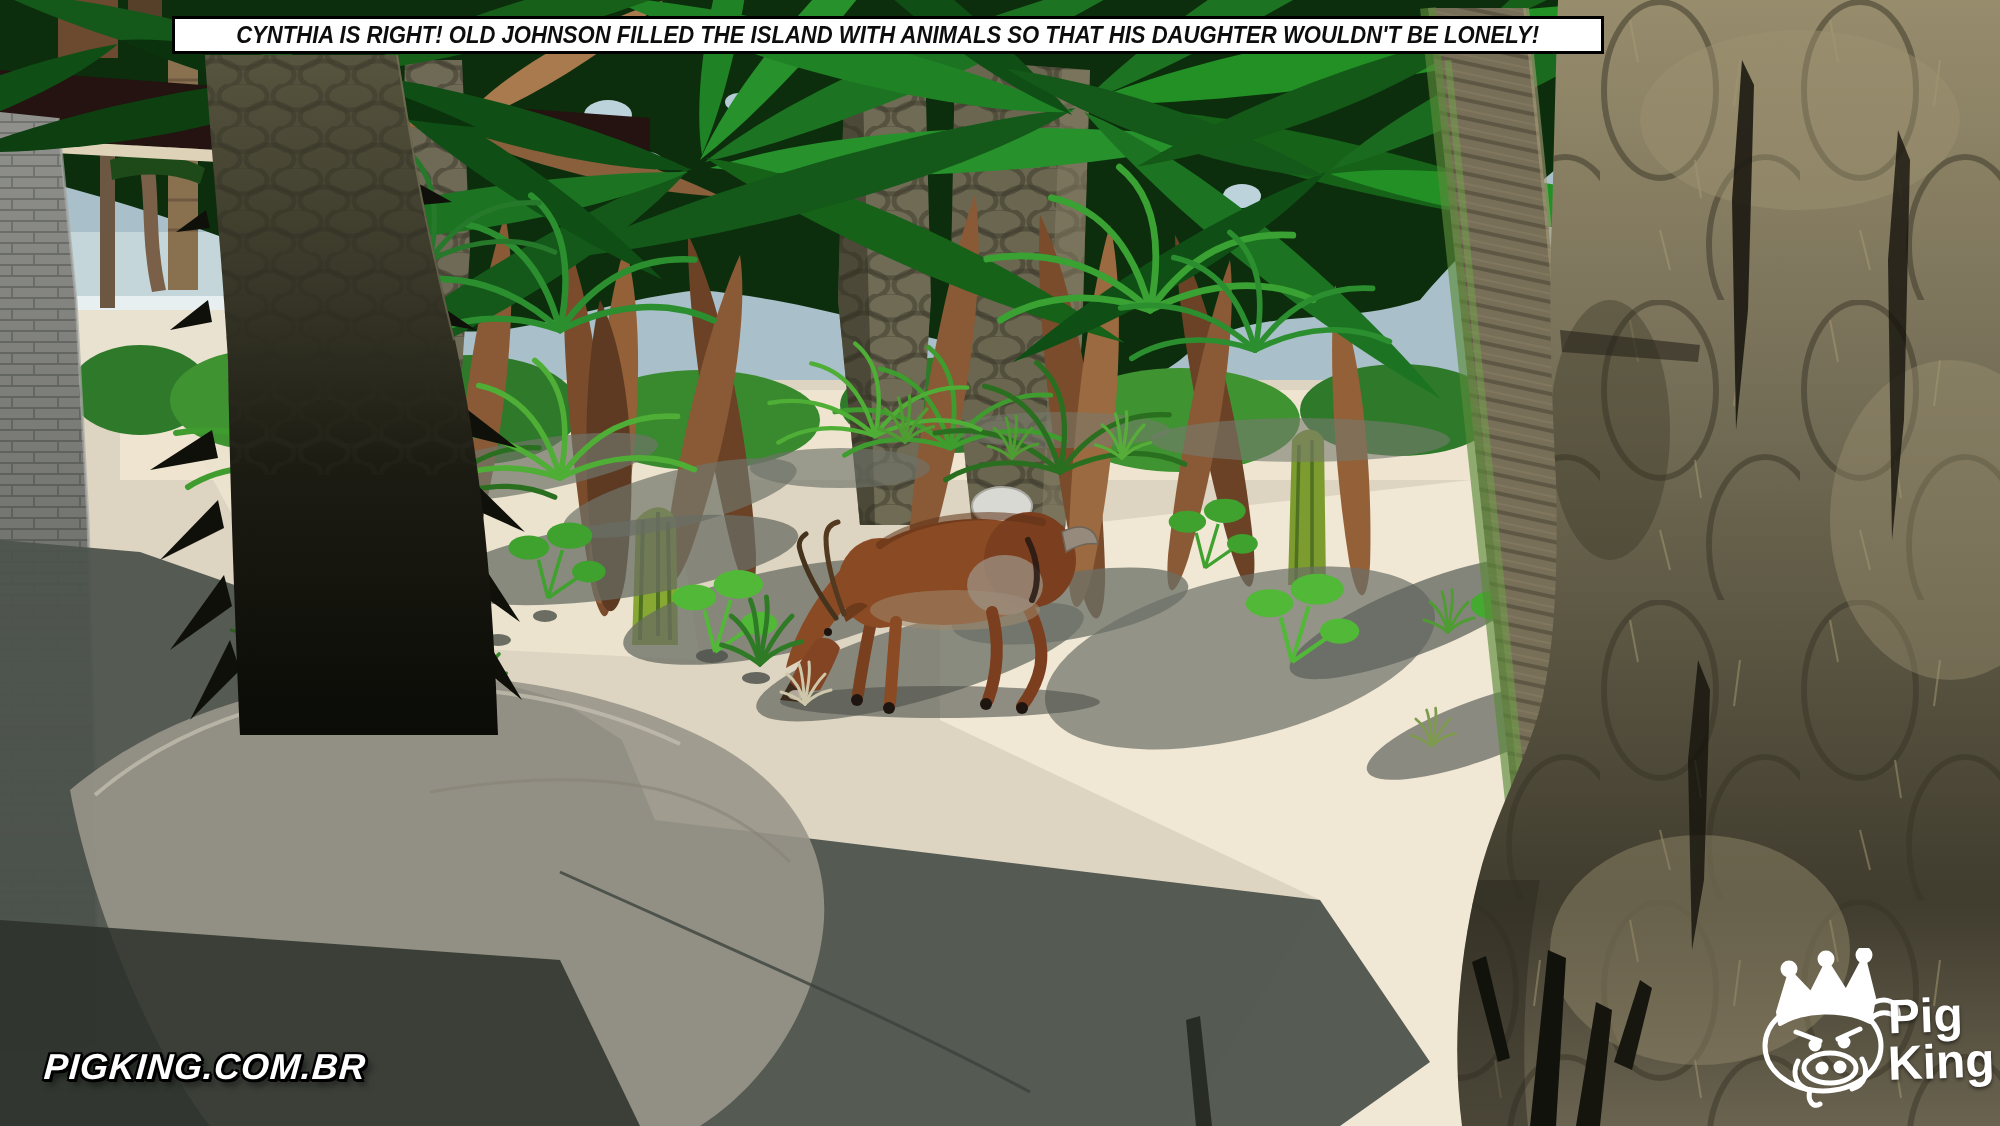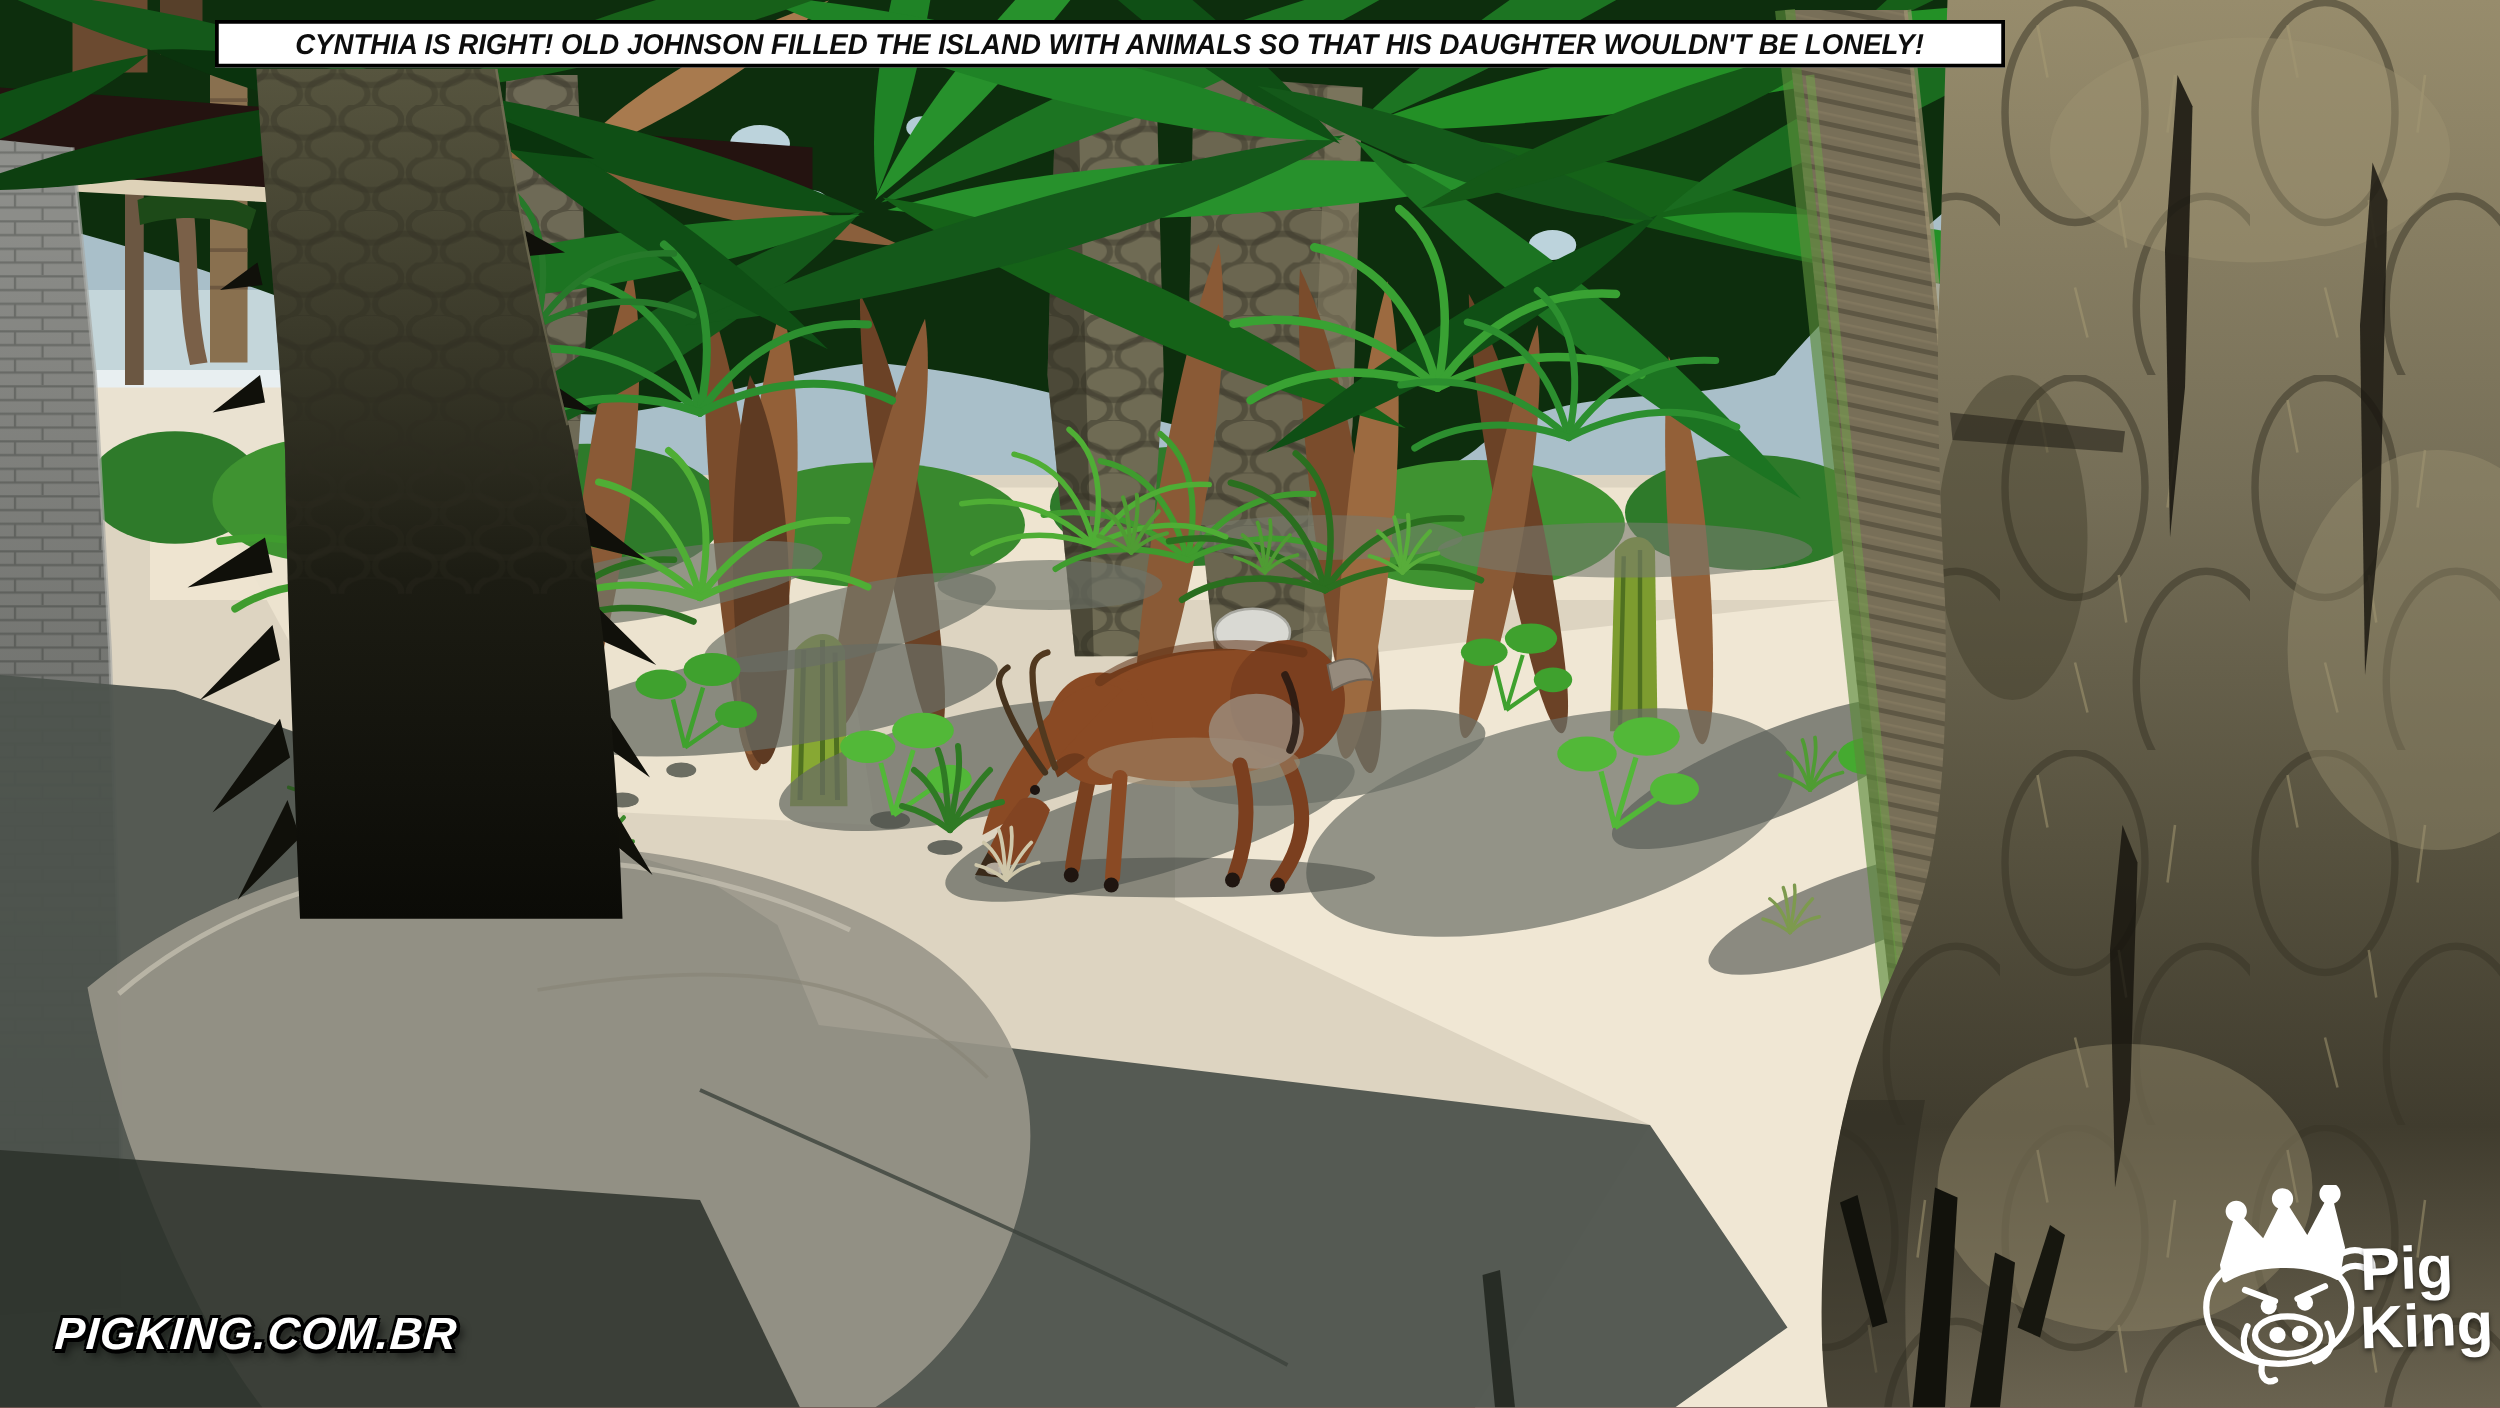--- a/index.html
+++ b/index.html
@@ -1,16 +1,16 @@
 <!DOCTYPE html>
 <html style="--sky: #a9bfc9; --sea: #c4d6da; --sand-sun: #f0e7d4; --sand-base: #ddd4c1; --sand-shade: #4d534d; --shadow-deep: #2c312a; --foliage-dark: #0d2e0d; --foliage-mid: #1c7422; --foliage-bright: #27912c; --fern: #4fae35; --dried-leaf: #8a5a36; --trunk-dark: #14140e; --trunk-olive: #6b6752; --trunk-right: #7c7460; --moss: #5c8c3c; --gazelle-body: #8a4a24; --gazelle-dark: #5f3116; --brick: #90918d; --roof: #241310; --caption-bg: #ffffff; --caption-border: #000000; --white: #ffffff;"><head>
 <meta charset="utf-8">
 <style>
   html,body{margin:0;padding:0;background:#000;}
-  .stage{position:relative;width:2000px;height:1126px;overflow:hidden;background:#ef4444;
+  .stage{position:relative;width:2000px;height:1126px;overflow:hidden;background:#14532d;
          font-family:"Liberation Sans", sans-serif;}
   .scene{position:absolute;left:0;top:0;width:2000px;height:1126px;display:block;}
   
   .caption{position:absolute;left:172px;top:16px;width:1432px;height:38px;
            background:var(--caption-bg,#fff);border:3px solid var(--caption-border,#000);
            box-sizing:border-box;display:flex;align-items:center;justify-content:center;overflow:hidden;}
   .caption span{font-style:italic;font-weight:700;font-size:23px;line-height:1;color:#0d0d0d;
            white-space:nowrap;transform:scaleX(.96);letter-spacing:0px;}
   
   .watermark{position:absolute;left:44px;top:1046px;font-style:italic;font-weight:700;font-size:36px;

